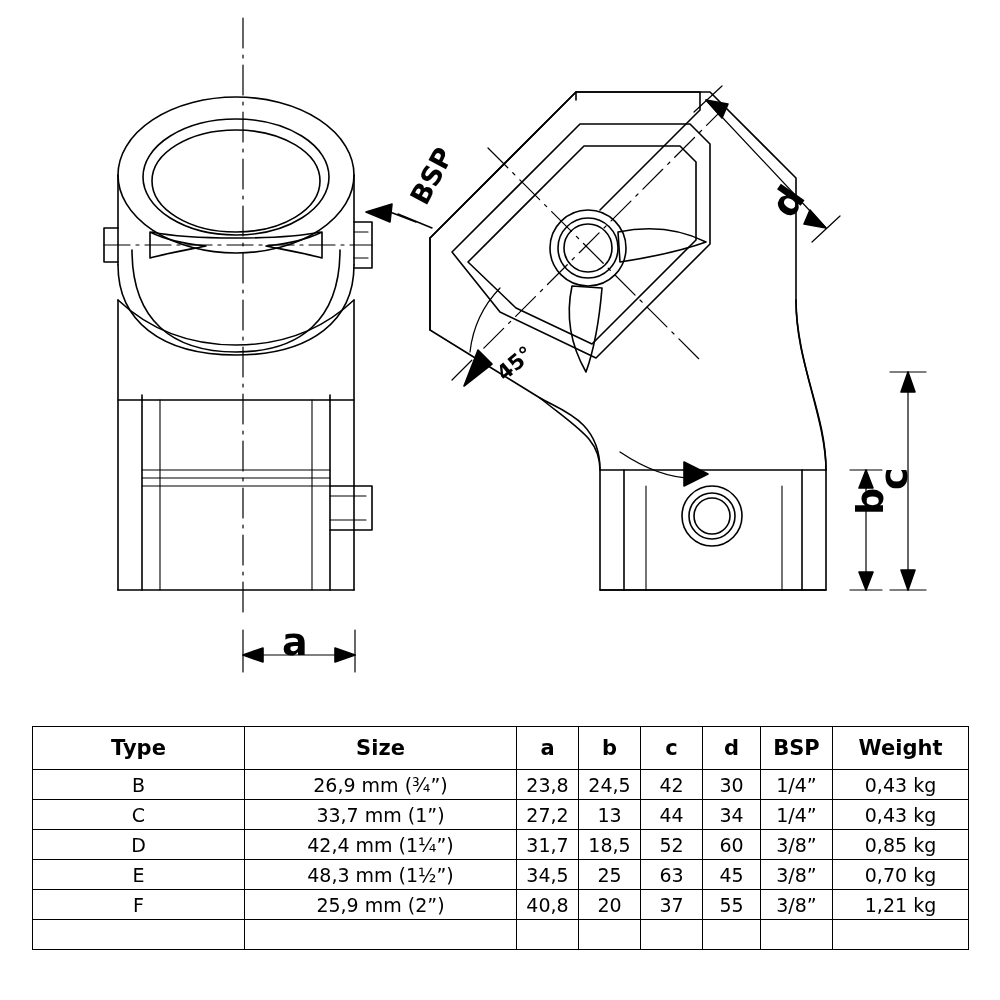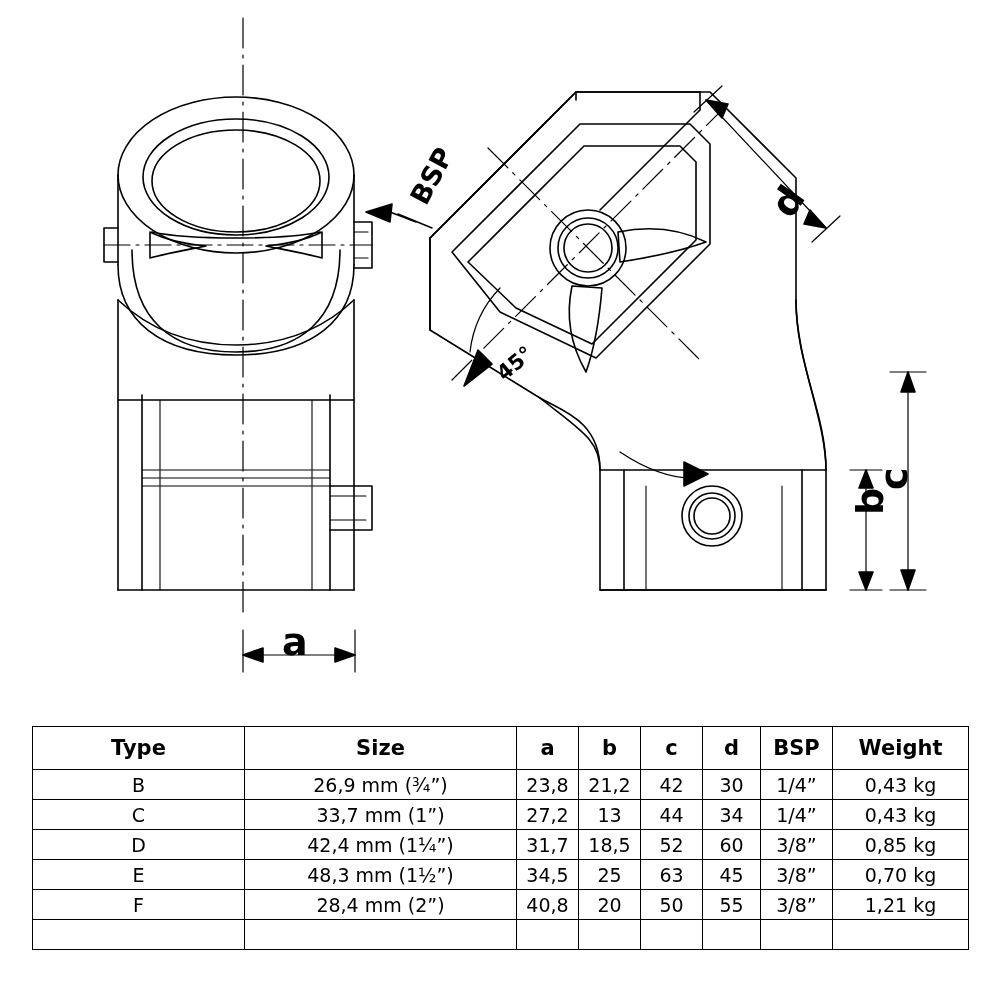--- a/index.html
+++ b/index.html
@@ -245,21 +245,21 @@
           <th>d</th>
           <th>BSP</th>
           <th>Weight</th>
         </tr>
       </thead>
       <tbody>
         <tr>
           <td>B</td>
           <td>26,9 mm (¾”)</td>
           <td>23,8</td>
-          <td>21,2</td>
+          <td>24,5</td>
           <td>42</td>
           <td>30</td>
           <td>1/4”</td>
           <td>0,43 kg</td>
         </tr>
         <tr>
           <td>C</td>
           <td>33,7 mm (1”)</td>
           <td>27,2</td>
           <td>13</td>
@@ -283,24 +283,24 @@
           <td>48,3 mm (1½”)</td>
           <td>34,5</td>
           <td>25</td>
           <td>63</td>
           <td>45</td>
           <td>3/8”</td>
           <td>0,70 kg</td>
         </tr>
         <tr>
           <td>F</td>
-          <td>28,4 mm (2”)</td>
+          <td>25,9 mm (2”)</td>
           <td>40,8</td>
           <td>20</td>
-          <td>50</td>
+          <td>37</td>
           <td>55</td>
           <td>3/8”</td>
           <td>1,21 kg</td>
         </tr>
         <tr class="spacer">
           <td></td>
           <td></td>
           <td></td>
           <td></td>
           <td></td>

